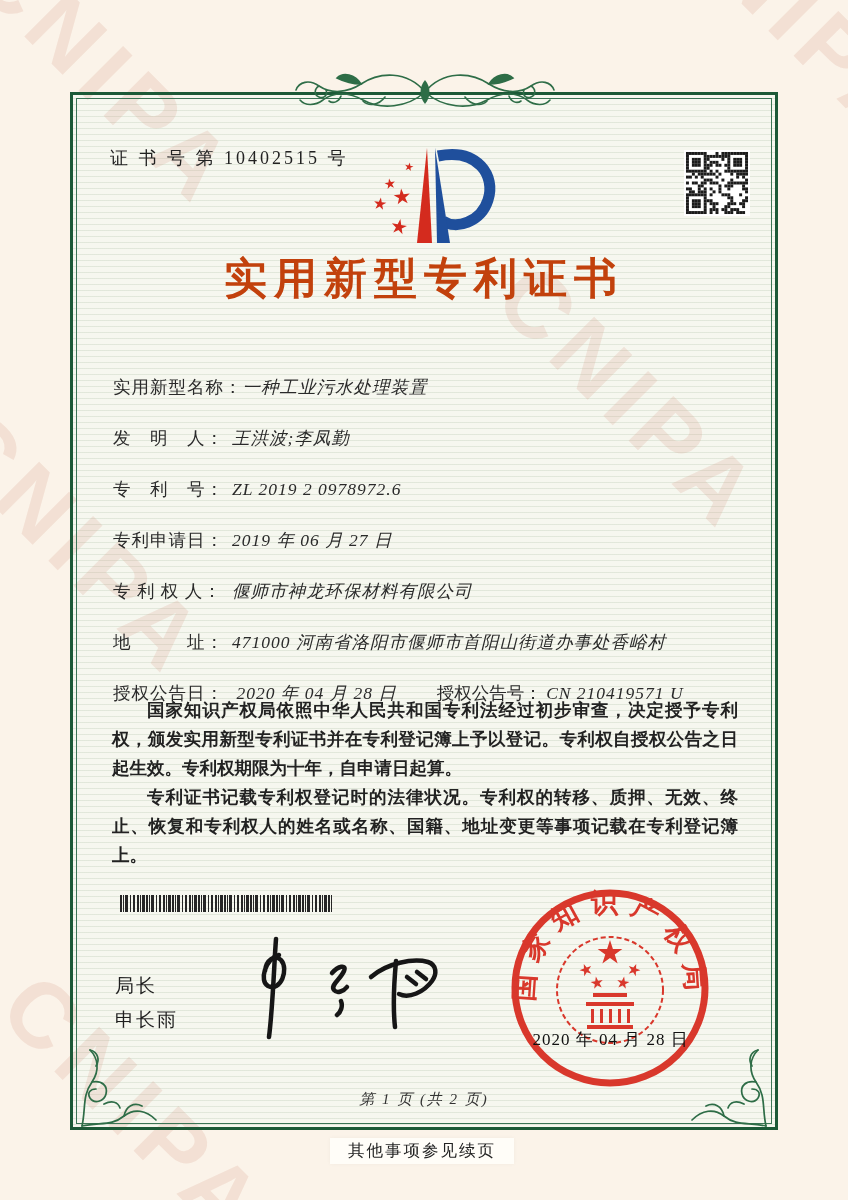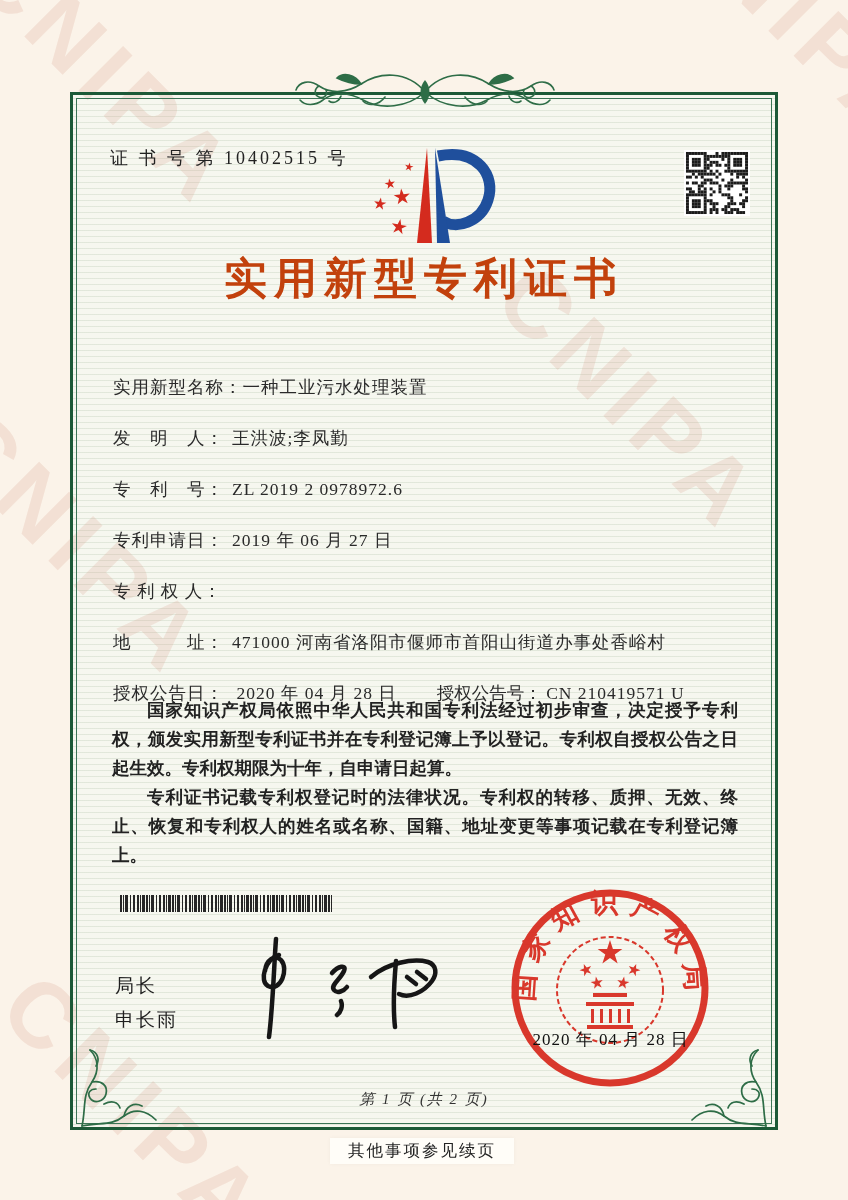--- a/index.html
+++ b/index.html
@@ -62,21 +62,21 @@
     font-size:43px; font-weight:bold; letter-spacing:7px; color:#c2410c;
   }
 
   .fields {
     position:absolute; left:113px; top:351px; width:630px;
     display:flex; flex-direction:column; gap:33px;
     font-size:17.5px; line-height:18px; color:#2a2a2a;margin-top:27px;
   }
   .frow { display:flex; }
   .flabel { display:inline-block; min-width:119px; letter-spacing:1px; }
-  .fvalue { letter-spacing:1px; }
+  .fvalue { letter-spacing:1px;font-style:italic; }
   .grant { display:flex; gap:0; }
   .grant .pair2 { margin-left:40px; }
 
   .body-text {
     position:absolute; left:112px; top:696px; width:626px;
     font-size:17.5px; line-height:29px; color:#222;
     text-align:justify;
     font-weight:bold;
   }
   .body-text p { text-indent:2em; }
@@ -432,20 +432,21 @@
       <div class="frow">
         <span class="flabel">专　利　号：</span>
         <span class="fvalue">ZL 2019 2 0978972.6</span>
       </div>
       <div class="frow">
         <span class="flabel">专利申请日：</span>
         <span class="fvalue">2019 年 06 月 27 日</span>
       </div>
       <div class="frow">
         <span class="flabel">专 利 权 人：</span>
+        <span class="fvalue">偃师市神龙环保材料有限公司</span>
       </div>
       <div class="frow">
         <span class="flabel">地　　　址：</span>
         <span class="fvalue">471000 河南省洛阳市偃师市首阳山街道办事处香峪村</span>
       </div>
       <div class="frow grant">
         <span>
           <span class="flabel">授权公告日：</span>
           <span class="fvalue">2020 年 04 月 28 日</span>
         </span>

